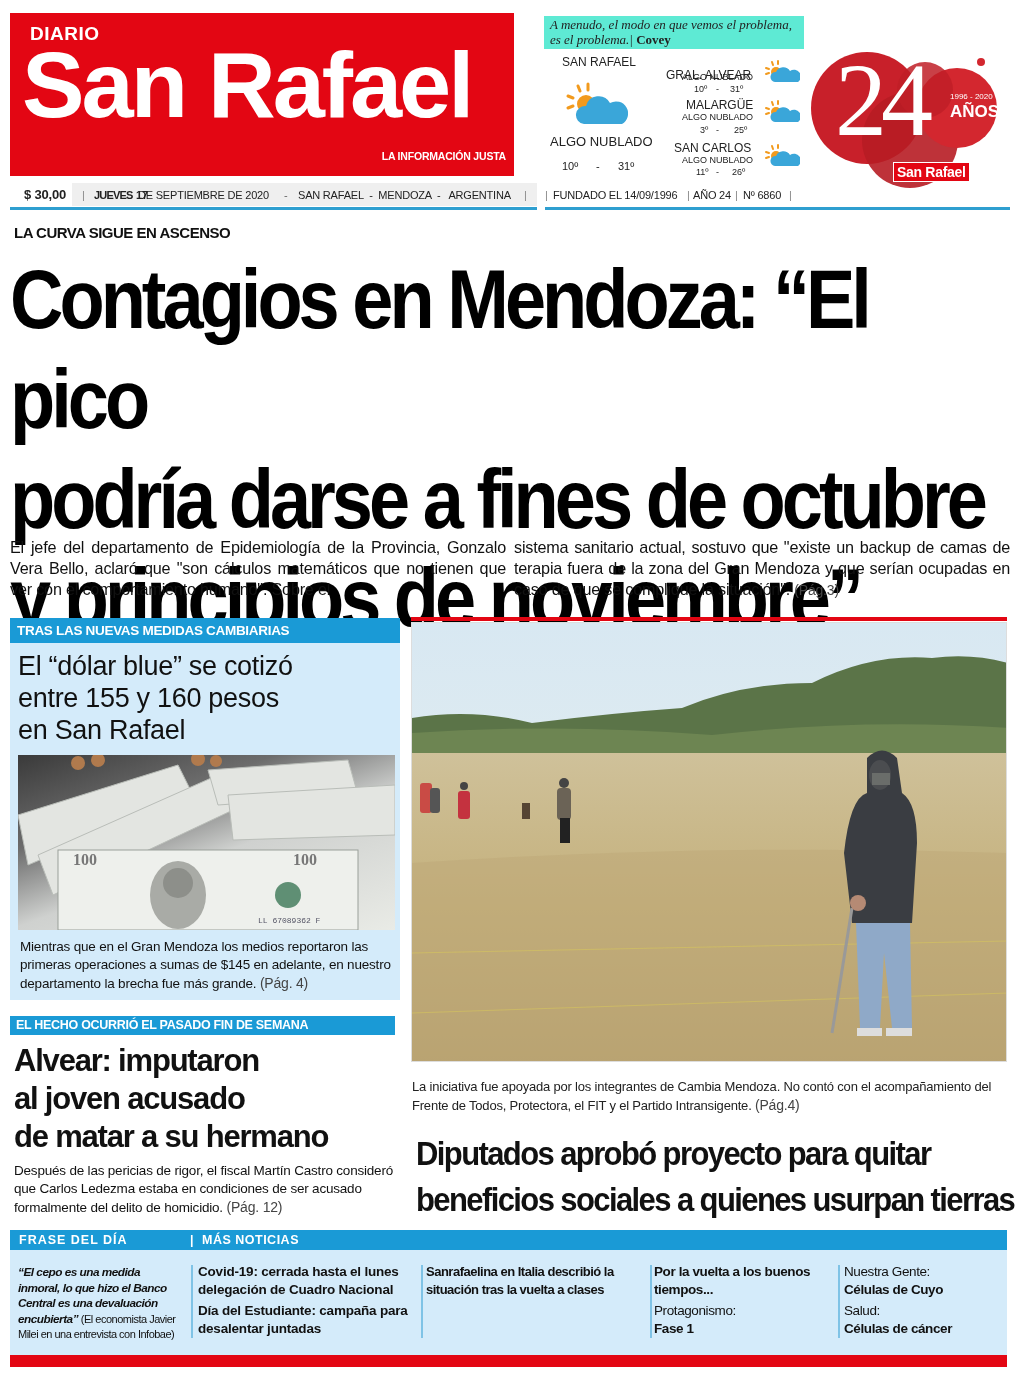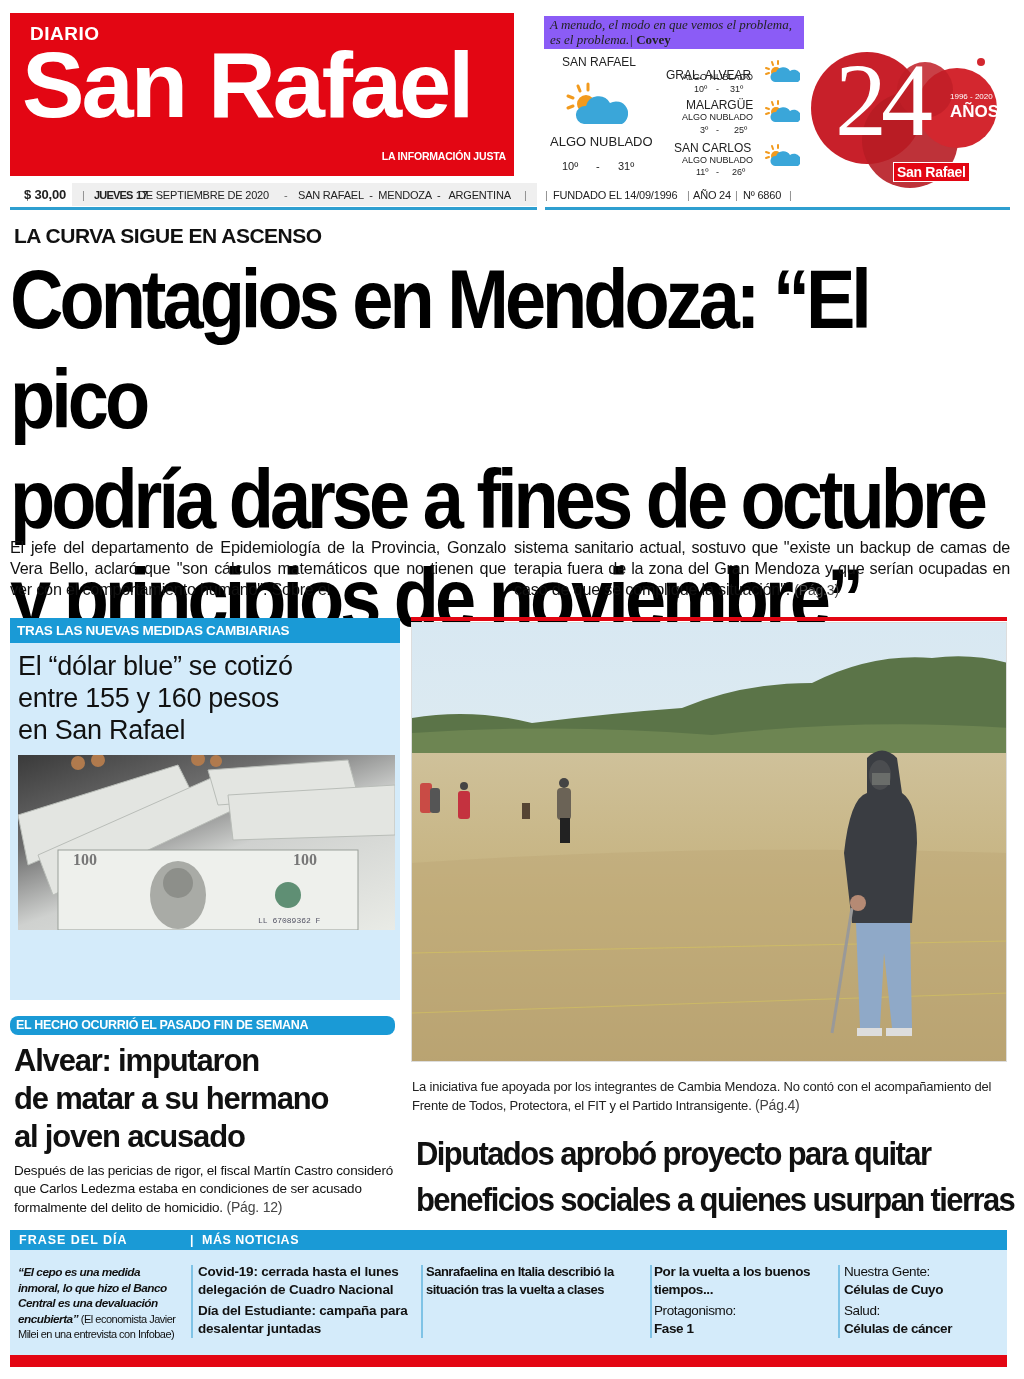--- a/index.html
+++ b/index.html
@@ -15,47 +15,47 @@
 
   .infobar { left: 10px; top: 183px; width: 527px; height: 27px; text-align: right; }
   .infobar .grey { position:absolute; left: 62px; top: 0; width: 465px; height: 23px; background: #efefef; }
   .infobar .line { position:absolute; left: 0; bottom: 0; width: 527px; height: 3px; background: #2e9fd0; }
   .ib-text { position: absolute; top: 6px; font-size: 11px; white-space: nowrap; color:#222; letter-spacing: -0.2px; }
   .price { left: 14px; top: 4px !important; font-weight: bold; font-size: 13px !important; }
   .infobar2 { left: 545px; top: 183px; width: 465px; height: 27px; }
   .infobar2 .line { position:absolute; left: 0; bottom: 0; width: 465px; height: 3px; background: #2e9fd0; }
 
   
-  .quote { left: 544px; top: 16px; width: 260px; height: 33px; background: #8b5cf6; padding: 1px 6px; font-family: "Liberation Serif", serif; font-style: italic; font-size: 13px; line-height: 15px; color: #222; }
+  .quote { left: 544px; top: 16px; width: 260px; height: 33px; background: #5eead4; padding: 1px 6px; font-family: "Liberation Serif", serif; font-style: italic; font-size: 13px; line-height: 15px; color: #222; }
   .quote b { font-style: normal; }
 
   
   .w-city { font-size: 12px; color: #222; white-space: nowrap; }
   .w-small { font-size: 9px; color: #222; white-space: nowrap; }
   .w-temp { font-size: 11px; color: #222; white-space: nowrap; }
 
   
   .anniv { left: 805px; top: 30px; width: 205px; height: 160px; }
 
   
-  .kicker { left: 14px; top: 224px; font-size: 21px; font-weight: bold; letter-spacing: -0.5px; color: #111; }
+  .kicker { left: 14px; top: 224px; font-size: 15px; font-weight: bold; letter-spacing: -0.5px; color: #111; }
   .headline { left: 10px; top: 250px; width: 1010px; font-family: "Liberation Sans", sans-serif; font-weight: bold; font-size: 74px; line-height: 89px; letter-spacing: -4px; color: #000; transform: scaleY(1.12); transform-origin: top left; }
 
   .lede { top: 537px; width: 496px; font-size: 16.2px; line-height: 21px; color: #111; text-align: justify; letter-spacing: -0.2px; }
   .pag { font-size: 14px; color: #444; }
 
   
   .dolar-box { left: 10px; top: 618px; width: 390px; height: 382px; background: #d4ebfa; }
   .dolar-kicker { position:absolute; left:0; top:0; width: 390px; height: 25px; background: #1a9ad6; color:#fff; font-weight:bold; font-size: 13.5px; padding: 5px 7px; letter-spacing: -0.3px; }
   .dolar-title { position:absolute; left: 8px; top: 32px; width: 375px; font-size: 27px; line-height: 32px; color:#111; letter-spacing: -0.3px; }
   .dolar-photo { position:absolute; left: 8px; top: 137px; width: 377px; height: 175px; overflow:hidden; background: linear-gradient(160deg,#3a3a3a 0%,#6c6c6c 30%,#cfd1cf 55%,#e9ebe6 100%); }
   .dolar-text { position:absolute; left: 10px; top: 320px; width: 375px; font-size: 13.5px; line-height: 18px; color:#111; letter-spacing:-0.2px; }
 
   
-  .alvear-kicker { left: 10px; top: 1016px; width: 385px; height: 19px; background: #1a9ad6; color: #fff; font-weight: bold; font-size: 12.5px; padding: 2px 6px; letter-spacing: -0.3px; border-radius: 8px; }
+  .alvear-kicker { left: 10px; top: 1016px; width: 385px; height: 19px; background: #1a9ad6; color: #fff; font-weight: bold; font-size: 12.5px; padding: 2px 6px; letter-spacing: -0.3px; }
   .alvear-title { left: 14px; top: 1042px; width: 390px; font-weight: bold; font-size: 31px; line-height: 38px; letter-spacing: -1.2px; color: #111; }
   .alvear-text { left: 14px; top: 1162px; width: 385px; font-size: 13.5px; line-height: 18px; color: #111; letter-spacing: -0.2px; }
 
   
   .photo-rule { left: 411px; top: 617px; width: 596px; height: 4px; background: #e30613; }
   .main-photo { left: 411px; top: 622px; width: 596px; height: 440px; overflow: hidden; border: 1px solid #ddd; }
   .caption { left: 412px; top: 1078px; width: 600px; font-size: 13px; line-height: 18px; color: #222; letter-spacing: -0.2px; }
   .dip-title { left: 416px; top: 1132px; width: 600px; font-weight: bold; font-size: 31px; line-height: 42px; letter-spacing: -1.6px; color: #111; transform: scaleY(1.08); transform-origin: top left; }
 
   
@@ -230,27 +230,31 @@
       <circle cx="270" cy="140" r="13" fill="#5f8f74"></circle>
       <text x="240" y="168" font-family="Liberation Mono, monospace" font-size="8" fill="#556">LL 67089362 F</text>
       <g fill="#b07a4d">
           <circle cx="60" cy="8" r="7"></circle>
           <circle cx="80" cy="5" r="7"></circle>
           <circle cx="180" cy="4" r="7"></circle>
           <circle cx="198" cy="6" r="6"></circle>
         </g>
     </svg>
   </div>
+  <div class="dolar-text">
+    <span>Mientras que en el Gran Mendoza los medios reportaron las primeras operaciones a sumas de $145 en adelante, en nuestro departamento la brecha fue más grande.</span>
+    <span class="pag">(Pág. 4)</span>
+  </div>
 </div>
 
 <div class="abs alvear-kicker">EL HECHO OCURRIÓ EL PASADO FIN DE SEMANA</div>
 <div class="abs alvear-title">
   <div>Alvear: imputaron</div>
+  <div>al joven acusado</div>
   <div>de matar a su hermano</div>
-  <div>al joven acusado</div>
 </div>
 <div class="abs alvear-text">
   <span>Después de las pericias de rigor, el fiscal Martín Castro consideró que Carlos Ledezma estaba en condiciones de ser acusado formalmente del delito de homicidio.</span>
   <span class="pag">(Pág. 12)</span>
 </div>
 
 <div class="abs photo-rule"></div>
 <div class="abs main-photo" title="Hombre encapuchado con pala en un terreno">
   <svg width="596" height="440" viewBox="0 0 596 440" preserveAspectRatio="none">
     <defs>

